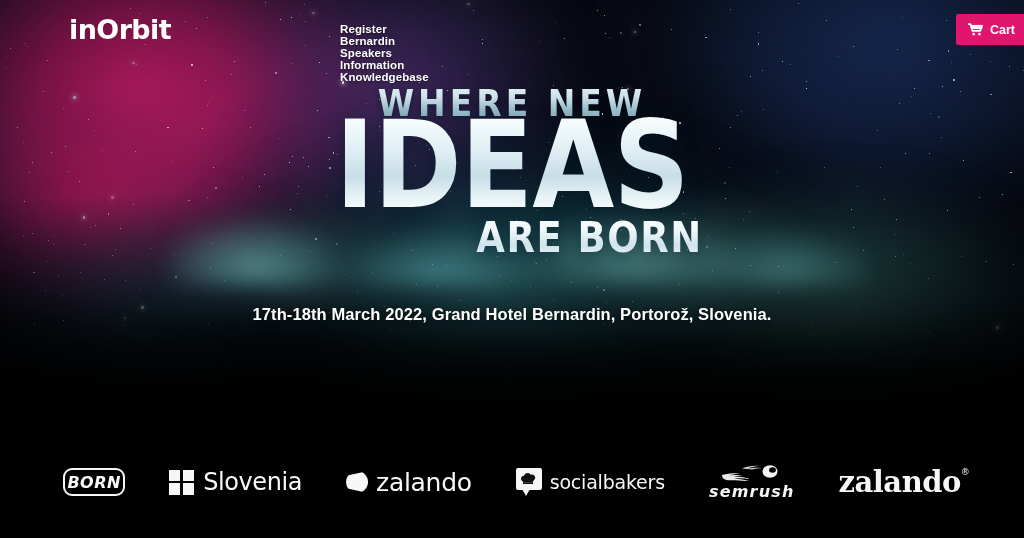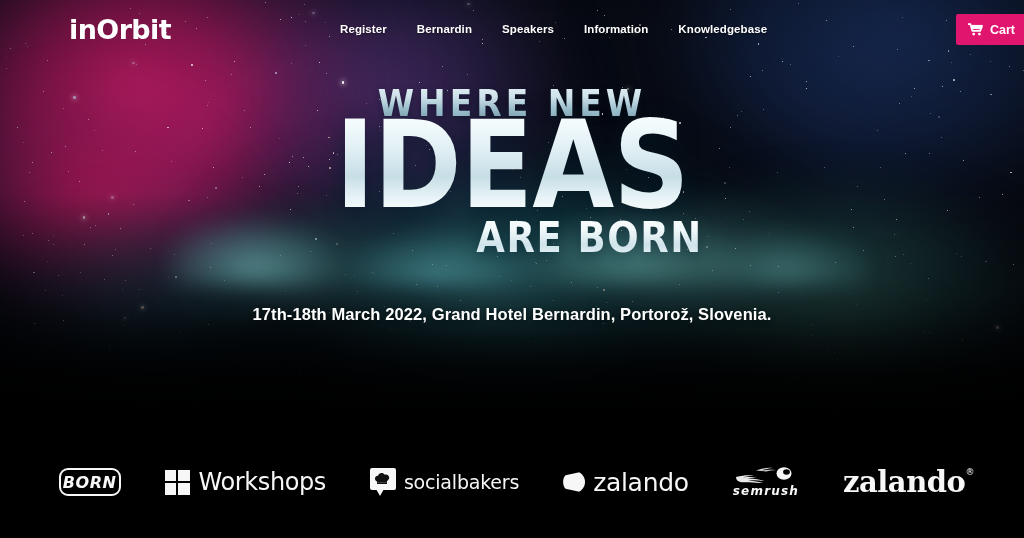--- a/index.html
+++ b/index.html
@@ -127,21 +127,21 @@
   }
   .logo {
     position:absolute; left:47px; top:16px;
     font-size:27px; font-weight:bold; color:#fff;
     letter-spacing:-0.6px;
     line-height:1;
     font-family:"DejaVu Sans", sans-serif;
   }
   .nav {
     position:absolute; left:318px; top:23px;
-    display:flex; align-items:flex-end; gap:30px;
+    display:flex; align-items:flex-start; flex-direction:column;
   }
   .nav a {
     color:#fff; font-size:11.5px; font-weight:bold;
     text-decoration:none; letter-spacing:0.1px;
     white-space:nowrap;
     text-shadow:0 1px 2px rgba(0,0,0,0.45);
   }
   .cart-btn {
     position:absolute; right:17px; top:14px;
     background:#e0156e; color:#fff;
@@ -286,21 +286,21 @@
   .sb-text {
     color:#fff; font-size:19px; letter-spacing:-0.2px;
     font-family:"DejaVu Sans", sans-serif;
   }
   
   .sem {
     display:flex; flex-direction:column; align-items:center; gap:1px;
   }
   .sem-flame { width:64px; height:17px; }
   .sem-text {
-    color:#fff; font-size:12px; font-weight:bold; font-style:italic;
+    color:#fff; font-size:16px; font-weight:bold; font-style:italic;
     letter-spacing:1.2px;
     font-family:"DejaVu Sans", sans-serif;
   }
   
   .fiverr-wrap { position:relative; }
   .fiverr-text {
     color:#fff; font-size:29px; font-weight:bold;
     font-family:"DejaVu Serif", serif;
     letter-spacing:-0.5px;
   }
@@ -742,40 +742,40 @@
       <div class="lego-mark">BORN</div>
     </div>
 
     <div class="partner">
       <div class="ms-grid">
         <i></i>
           <i></i>
           <i></i>
           <i></i>
       </div>
-      <span class="ms-text">Workshops</span>
+      <span class="ms-text">Slovenia</span>
+    </div>
+
+    <div class="partner">
+      <div class="zal-mark"></div>
+      <span class="zal-text">zalando</span>
     </div>
 
     <div class="partner">
       <div class="sb-mark">
         <div class="sb-bubble"></div>
         <div class="sb-tail"></div>
         <svg class="sb-hat" viewBox="0 0 16 12">
           <path d="M2 8.5c-1.4-.5-2-1.7-2-2.9C0 4 1.4 2.7 3 2.8 3.4 1.2 4.9 0 6.6 0c1.3 0 2.4.7 3 1.7.4-.2.9-.3 1.4-.3 1.8 0 3.2 1.4 3.2 3.1 0 1.6-1 2.9-2.2 3.4v1.6H2z" fill="#111"></path>
           <rect x="2" y="9.4" width="10" height="1.6" fill="#111"></rect>
         </svg>
       </div>
       <span class="sb-text">socialbakers</span>
     </div>
 
-    <div class="partner">
-      <div class="zal-mark"></div>
-      <span class="zal-text">zalando</span>
-    </div>
-
     <div class="partner sem">
       <svg class="sem-flame" viewBox="0 0 64 17">
         <path d="M2 11c6-1.5 12-2 18-1.5-4 .3-8 .9-11 2 5-.6 10-.7 14 .2-3.5-.2-7 0-10 .8 7-.1 13 .9 17 2.4-6-.9-11-1-16-.3 8 .7 14 2 18 3.2 0 0-12-1.8-22-1.6-5 .1-8-1.6-8-5.2z" fill="#fff" opacity="0.95"></path>
         <path d="M22 4.5c5-2 11-3 17-2.5-4 .4-8 1.2-11 2.4 5-.8 10-1 14-.2-3.5 0-7 .4-10 1.3" fill="#fff" opacity="0.85"></path>
         <ellipse cx="50" cy="7.5" rx="7.5" ry="6.2" fill="#fff"></ellipse>
         <ellipse cx="52.5" cy="6" rx="3.4" ry="2.8" fill="#000"></ellipse>
       </svg>
       <span class="sem-text">semrush</span>
     </div>
 

